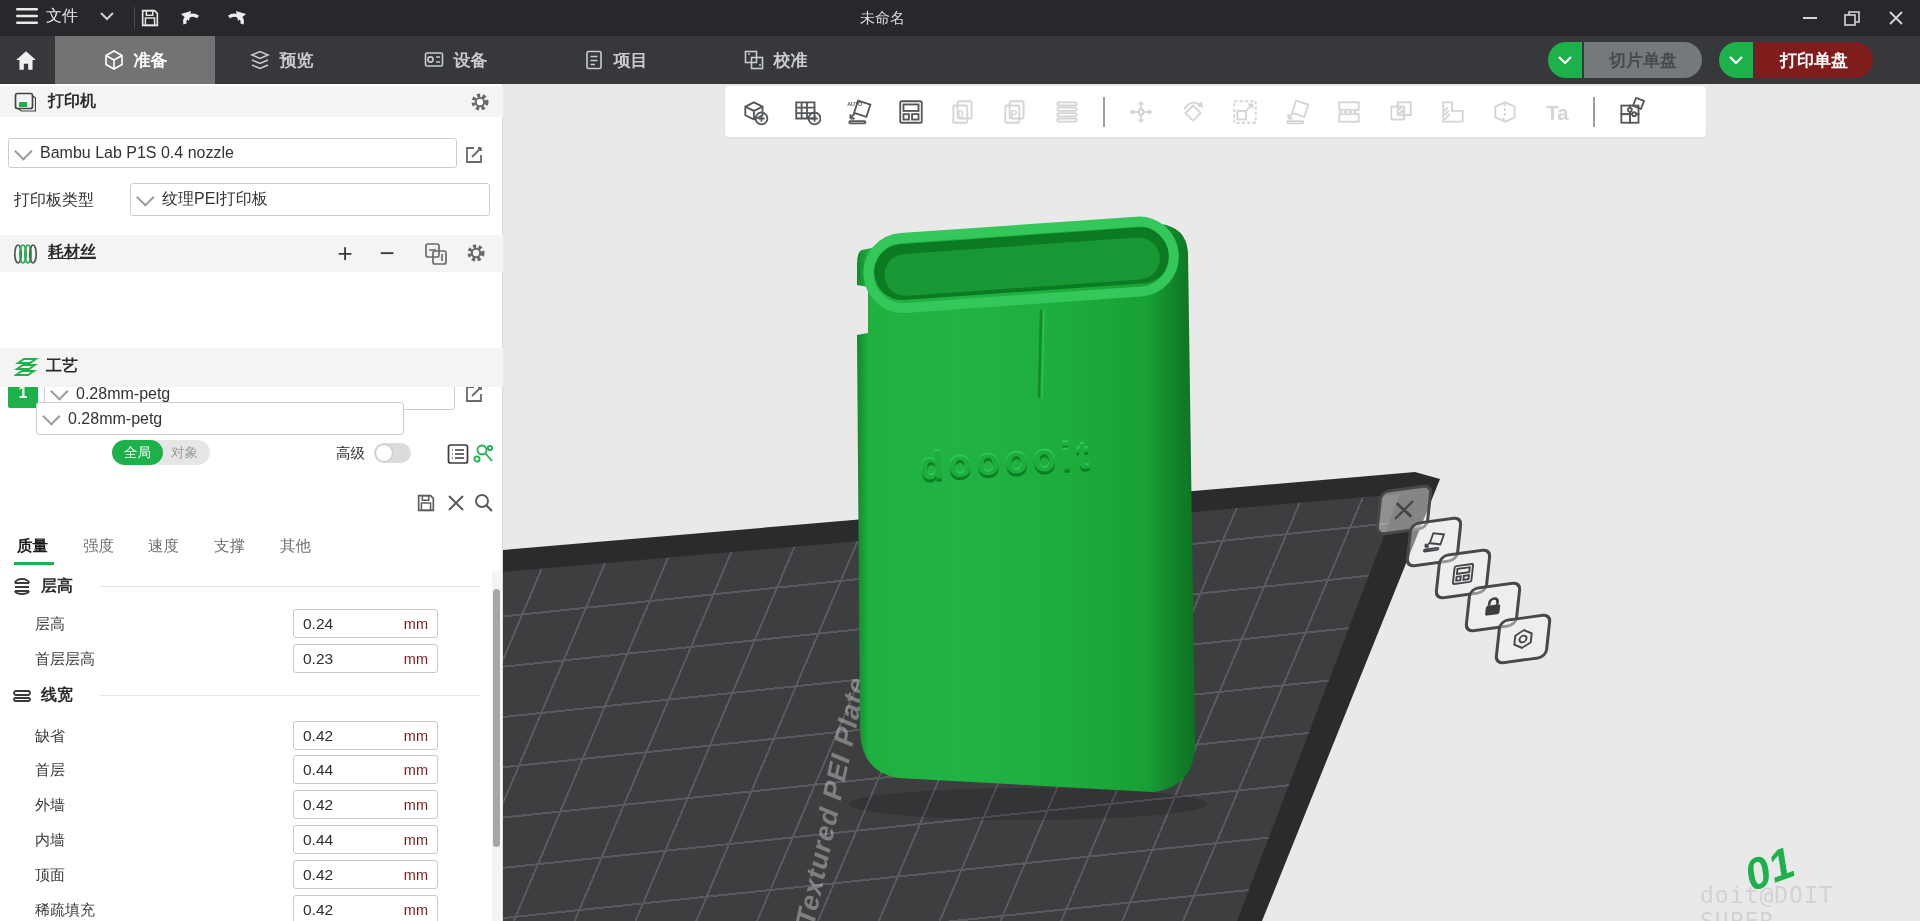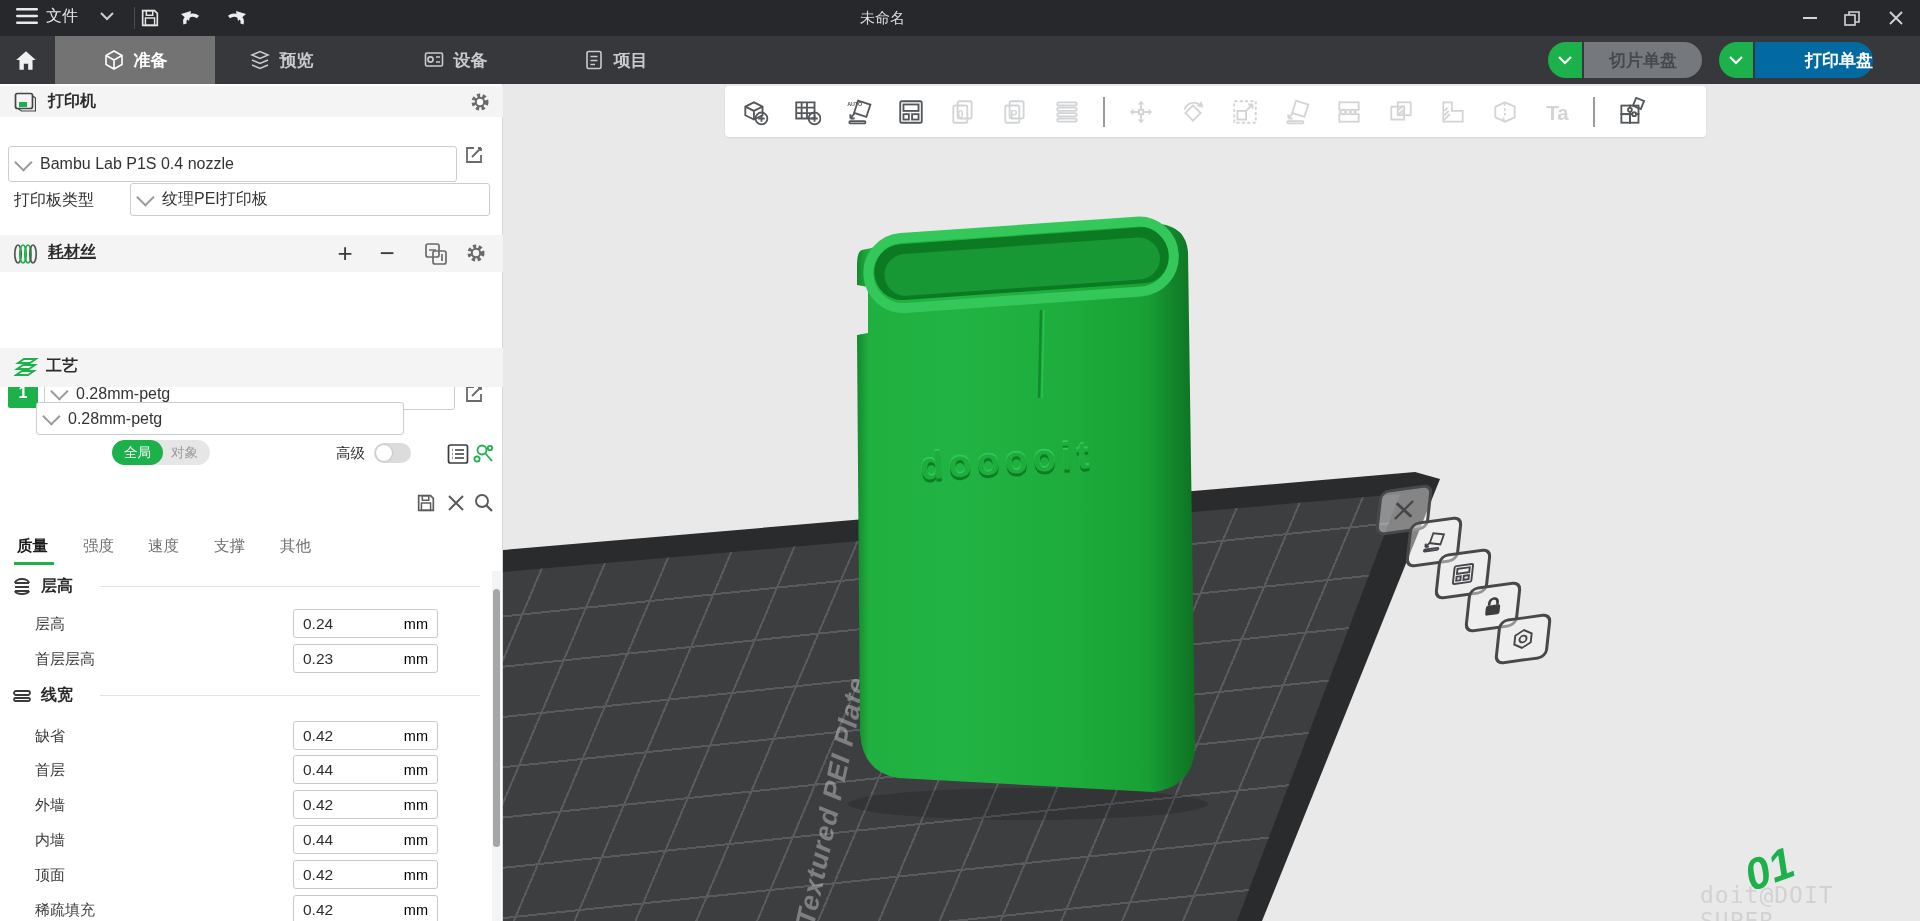--- a/index.html
+++ b/index.html
@@ -16,21 +16,21 @@
 
   
   .tabbar{position:absolute;left:0;top:36px;width:1920px;height:48px;background:#36383B;}
   .home{position:absolute;left:0;top:0;width:52px;height:48px;display:flex;align-items:center;justify-content:center;}
   .tab{position:absolute;top:0;height:48px;width:160px;display:flex;align-items:center;justify-content:center;gap:9px;color:#c9cbcd;font-size:17px;font-weight:600;}
   .tab.active{background:#737373;color:#fff;}
   .split-seg{position:absolute;top:6px;height:36px;display:flex;align-items:center;justify-content:center;}
   .seg-chev{width:34px;background:#1CB14B;border-radius:18px 0 0 18px;}
   .seg-main{width:118px;border-radius:0 18px 18px 0;font-size:17px;font-weight:700;}
   .seg-slice{background:#75797D;color:#46494d;}
-  .seg-print{background:#0369a1;color:#fff;justify-content:flex-end;}
+  .seg-print{background:#7f1d1d;color:#fff;}
 
   
   .sidebar{position:absolute;left:0;top:84px;width:503px;height:837px;background:#fff;border-right:1px solid #d8d8d8;box-sizing:border-box;}
   .band{position:absolute;left:0;width:503px;background:#f4f4f4;}
   .band-title{font-size:16px;font-weight:700;color:#2b2b2b;}
   .sel{position:absolute;border:1px solid #cdcdcd;border-radius:3px;background:#fff;display:flex;align-items:center;gap:8px;box-sizing:border-box;padding:0 10px;font-size:16px;color:#333;}
   .chev-g{width:11px;height:11px;border-left:2px solid #9a9a9a;border-bottom:2px solid #9a9a9a;transform:rotate(-45deg) translateY(-3px);flex:none;}
   .lbl16{font-size:16px;color:#303030;}
   .slot1{position:absolute;left:8px;top:293px;width:30px;height:31px;background:#1CB14B;color:#fff;font-size:16px;font-weight:700;display:flex;align-items:center;justify-content:center;border-radius:2px;}
   .pm{position:absolute;top:236px;width:30px;height:34px;font-size:26px;color:#3a3a3a;display:flex;align-items:center;justify-content:center;font-weight:400;}
@@ -40,21 +40,21 @@
   .toggle{position:absolute;left:374px;top:359px;width:37px;height:20px;background:#dcdcdc;border-radius:10px;}
   .toggle .knob{position:absolute;left:2px;top:2px;width:16px;height:16px;background:#fff;border-radius:50%;box-shadow:0 0 2px rgba(0,0,0,.3);}
   .ptab{position:absolute;top:452px;font-size:15.5px;color:#6f6f6f;}
   .ptab.on{color:#1d1d1d;font-weight:700;}
   .ptab-line{position:absolute;left:14px;top:478px;width:40px;height:3px;background:#1CB14B;}
   .sec-h{position:absolute;left:12px;display:flex;align-items:center;gap:9px;font-size:16px;font-weight:700;color:#2b2b2b;}
   .sec-rule{position:absolute;height:1px;background:#e3e3e3;}
   .prow-label{position:absolute;left:35px;height:30px;line-height:30px;font-size:15px;color:#3a3a3a;}
   .pinput{position:absolute;left:293px;width:145px;height:29px;border:1px solid #c9c9c9;border-radius:3px;box-sizing:border-box;background:#fff;display:flex;align-items:center;justify-content:space-between;padding:0 9px;}
   .pinput .val{font-size:15.5px;color:#2e2e2e;}
-  .pinput .unit{font-size:14.5px;color:#000000;}
+  .pinput .unit{font-size:14.5px;color:#7f1d1d;}
   .sb-track{position:absolute;right:1px;top:487px;width:9px;height:350px;background:#f4f4f4;}
   .sb-thumb{position:absolute;left:1px;top:18px;width:7px;height:258px;background:#a6a6a6;border-radius:4px;}
 
   
   .vp{position:absolute;left:503px;top:84px;width:1417px;height:837px;background:#E9E9EA;overflow:hidden;}
   .plate-outer{position:absolute;left:0;top:0;width:100%;height:100%;background:#2a2b2d;
     clip-path:polygon(0px 466px,912px 388px,937px 395px,759px 837px,0px 837px);}
   .plate-grid{position:absolute;left:0;top:0;width:100%;height:100%;background-color:#3D3E40;
     background-image:repeating-linear-gradient(113deg,#595A5D 0 2px,transparent 2px 56px),
                      repeating-linear-gradient(354deg,#595A5D 0 2px,transparent 2px 50px);
@@ -168,20 +168,30 @@
     <div class="tab" style="left:375px">
       <svg width="22" height="22" viewBox="0 0 22 22">
           <g stroke="#c9cbcd" stroke-width="1.6" fill="none">
             <rect x="2.5" y="4" width="17" height="13" rx="1.5"></rect>
             <circle cx="7.5" cy="10.5" r="2.6"></circle>
             <path d="M13,8 h4 M13,13 h4"></path>
           </g>
         </svg>
       <span>设备</span>
     </div>
+    <div class="tab" style="left:695px">
+      <svg width="22" height="22" viewBox="0 0 22 22">
+          <g stroke="#c9cbcd" stroke-width="1.6" fill="none">
+            <rect x="2.5" y="2.5" width="11" height="11"></rect>
+            <rect x="8.5" y="8.5" width="11" height="11"></rect>
+            <path d="M5,5 h2 M16,16 h2"></path>
+          </g>
+        </svg>
+      <span>校准</span>
+    </div>
 
     <div class="split-seg seg-chev" style="left:1548px">
       <svg width="14" height="9" viewBox="0 0 14 9">
           <path d="M1,1 L7,7 L13,1" stroke="#fff" stroke-width="2.2" fill="none"></path>
         </svg>
     </div>
     <div class="split-seg seg-main seg-slice" style="left:1584px">
       <span>切片单盘</span>
     </div>
     <div class="split-seg seg-chev" style="left:1719px">
@@ -201,21 +211,21 @@
           <rect x="1.5" y="1.5" width="17" height="15" rx="2" stroke="#444" stroke-width="1.7" fill="none"></rect>
           <path d="M18.5,4 l3,2 v13 h-14 l-3,-2" stroke="#444" stroke-width="1.2" fill="none"></path>
           <rect x="5" y="10" width="8" height="5" fill="#1CB14B"></rect>
         </svg>
       <span class="band-title" style="position:absolute;left:48px;top:5px">打印机</span>
       <svg style="position:absolute;left:470px;top:6px" width="20" height="20" viewBox="0 0 20 20">
           <circle cx="10" cy="10" r="6.5" fill="none" stroke="#6a6a6a" stroke-width="4" stroke-dasharray="3 2.4"></circle>
           <circle cx="10" cy="10" r="4.2" fill="#fff" stroke="#6a6a6a" stroke-width="2"></circle>
         </svg>
     </div>
-    <div class="sel" style="left:8px;top:62px;width:449px;height:36px">
+    <div class="sel" style="left:8px;top:54px;width:449px;height:30px">
       <span class="chev-g"></span>
       <span>Bambu Lab P1S 0.4 nozzle</span>
     </div>
     <svg style="position:absolute;left:463px;top:60px" width="22" height="22" viewBox="0 0 22 22">
         <path d="M11,4 H4 V18 H18 V11" stroke="#6a6a6a" stroke-width="1.8" fill="none"></path>
         <path d="M9,13 L18,4 M18,4 l-3,0 M18,4 l0,3" stroke="#6a6a6a" stroke-width="1.8" fill="none"></path>
       </svg>
     <span class="lbl16" style="position:absolute;left:14px;top:106px">打印板类型</span>
     <div class="sel" style="left:130px;top:99px;width:360px;height:33px">
       <span class="chev-g"></span>

